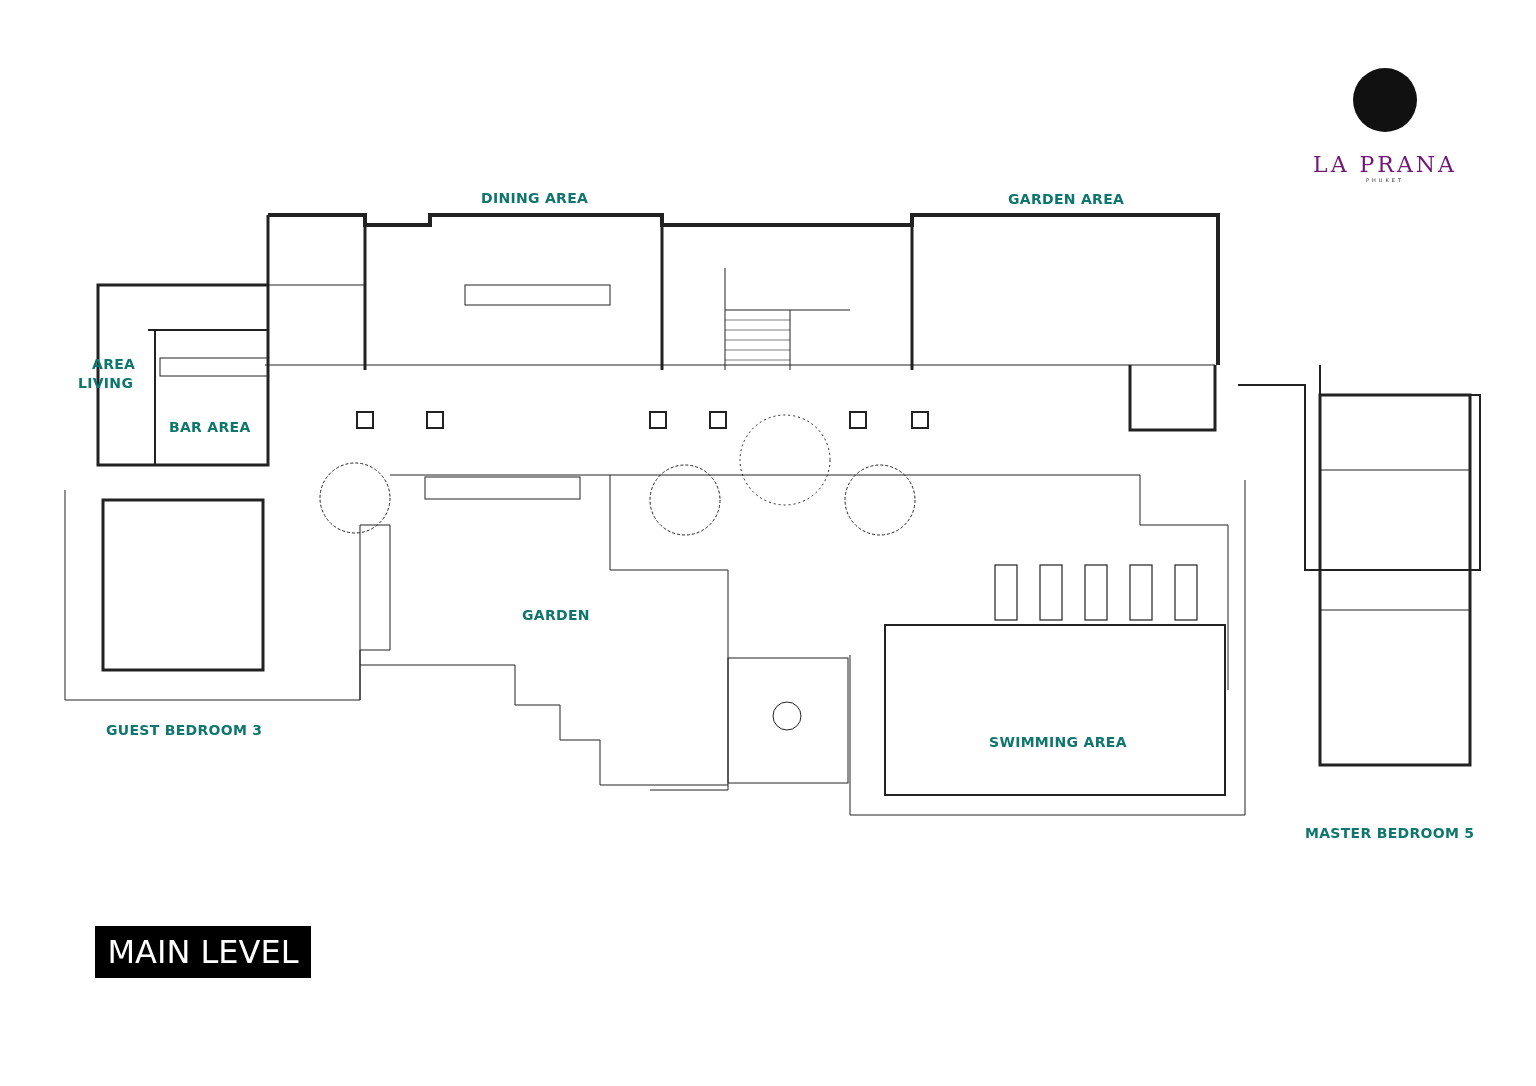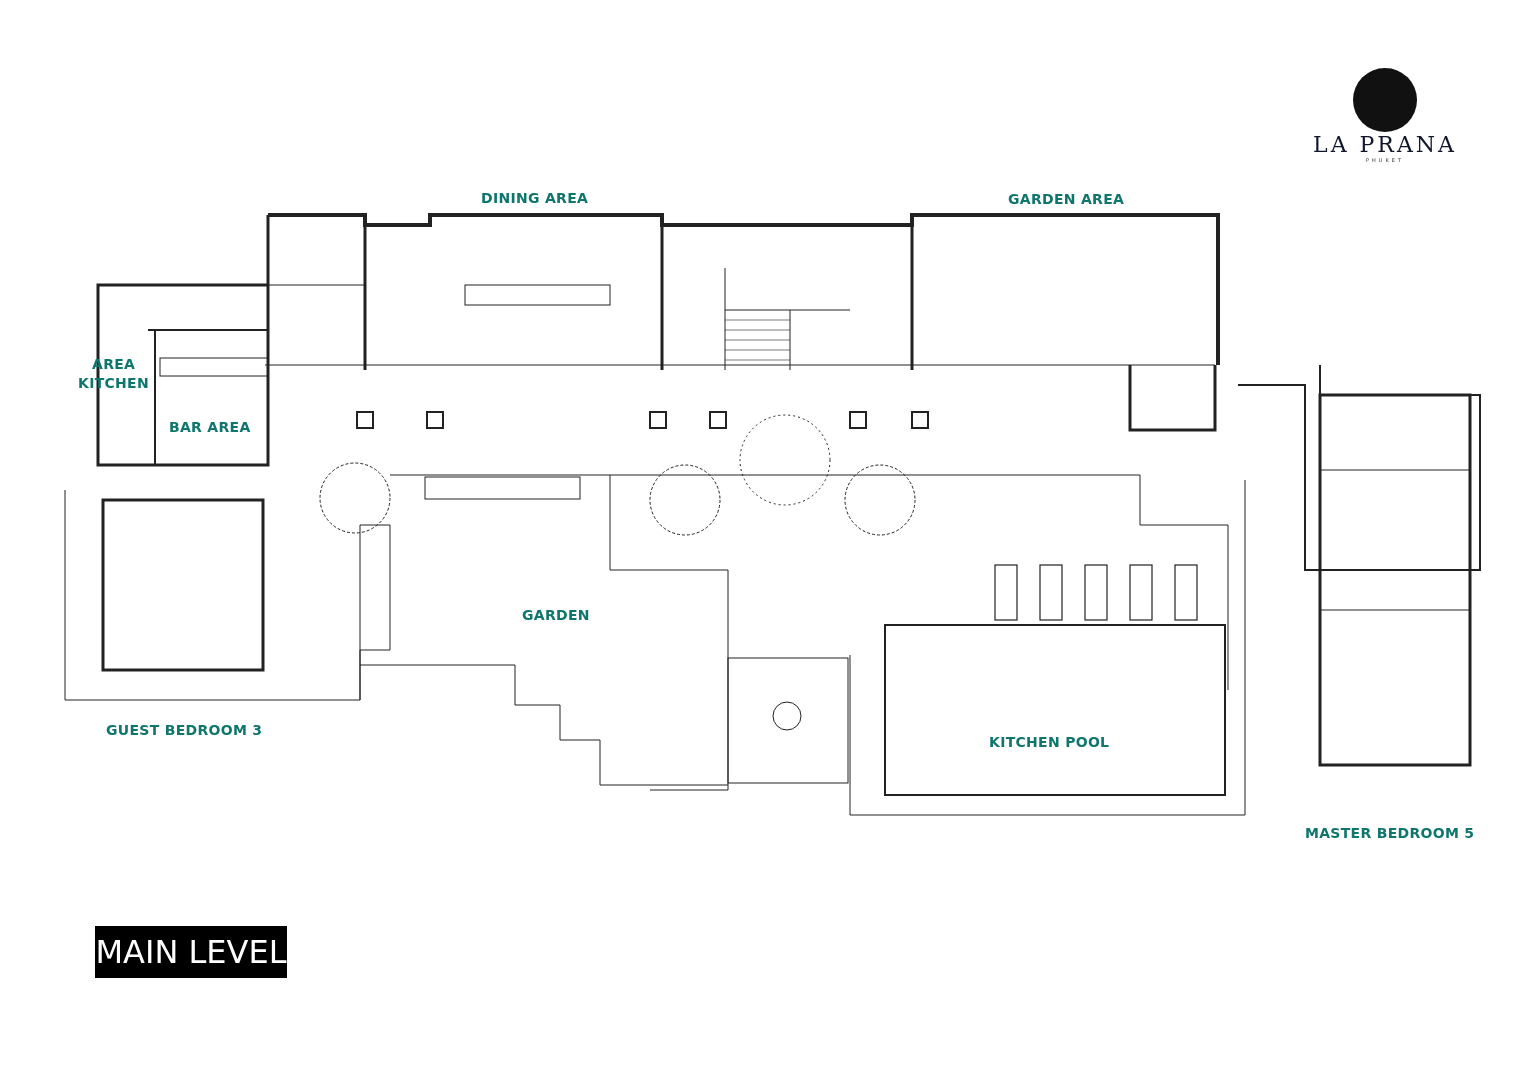--- a/index.html
+++ b/index.html
@@ -1,23 +1,23 @@
 <!DOCTYPE html>
 <html><head>
 <meta charset="utf-8">
 <style>
   html,body{margin:0;padding:0;background:#fff;}
   body{width:1536px;height:1086px;position:relative;overflow:hidden;font-family:"DejaVu Sans",sans-serif;}
   .plan{position:absolute;left:0;top:0;}
   .label{position:absolute;font-weight:bold;font-size:14px;color:#0f766e;letter-spacing:0.3px;white-space:nowrap;}
   .logo{position:absolute;left:1310px;top:68px;width:150px;text-align:center;}
   .logo-mark{width:64px;height:64px;border-radius:50%;background:#111;margin:0 auto;position:relative;}
-  .logo-name{font-family:"DejaVu Serif",serif;font-size:22px;letter-spacing:3px;margin-top:0;color:#0f172a;}
+  .logo-name{font-family:"DejaVu Serif",serif;font-size:22px;letter-spacing:3px;margin-top:20px;color:#701a75;}
   .logo-sub{font-size:5px;letter-spacing:3px;color:#333;}
-  .level{position:absolute;left:95px;top:926px;width:192px;height:52px;background:#000;color:#fff;font-size:32px;line-height:52px;text-align:center;}
+  .level{position:absolute;left:95px;top:926px;width:216px;height:52px;background:#000;color:#fff;font-size:32px;line-height:52px;text-align:center;}
 </style>
 </head>
 <body>
 
 <svg class="plan" width="1536" height="1086" viewBox="0 0 1536 1086" fill="none" stroke="#222" stroke-width="1">
 
   <path d="M268 215 H365 V225 H430 V215 H662 V225 H912 V215 H1218 V365" stroke-width="4"></path>
   <path d="M268 215 V285 H98 V465 H268 V285" stroke-width="3"></path>
   <path d="M365 225 V370 M662 215 V370 M912 215 V370" stroke-width="3"></path>
   <path d="M268 285 H365" stroke-width="1"></path>
@@ -77,20 +77,20 @@
 
 <div class="logo">
   <div class="logo-mark"></div>
   <div class="logo-name">LA PRANA</div>
   <div class="logo-sub">PHUKET</div>
 </div>
 
 <div class="label" style="left:481px;top:190px;">DINING AREA</div>
 <div class="label" style="left:1008px;top:191px;">GARDEN AREA</div>
 <div class="label" style="left:92px;top:356px;">AREA</div>
-<div class="label" style="left:78px;top:375px;">KITCHEN</div>
+<div class="label" style="left:78px;top:375px;">LIVING</div>
 <div class="label" style="left:169px;top:419px;">BAR AREA</div>
 <div class="label" style="left:522px;top:607px;">GARDEN</div>
 <div class="label" style="left:106px;top:722px;">GUEST BEDROOM 3</div>
-<div class="label" style="left:989px;top:734px;">KITCHEN POOL</div>
+<div class="label" style="left:989px;top:734px;">SWIMMING AREA</div>
 <div class="label" style="left:1305px;top:825px;">MASTER BEDROOM 5</div>
 
 <div class="level">MAIN LEVEL</div>
 
 </body></html>

